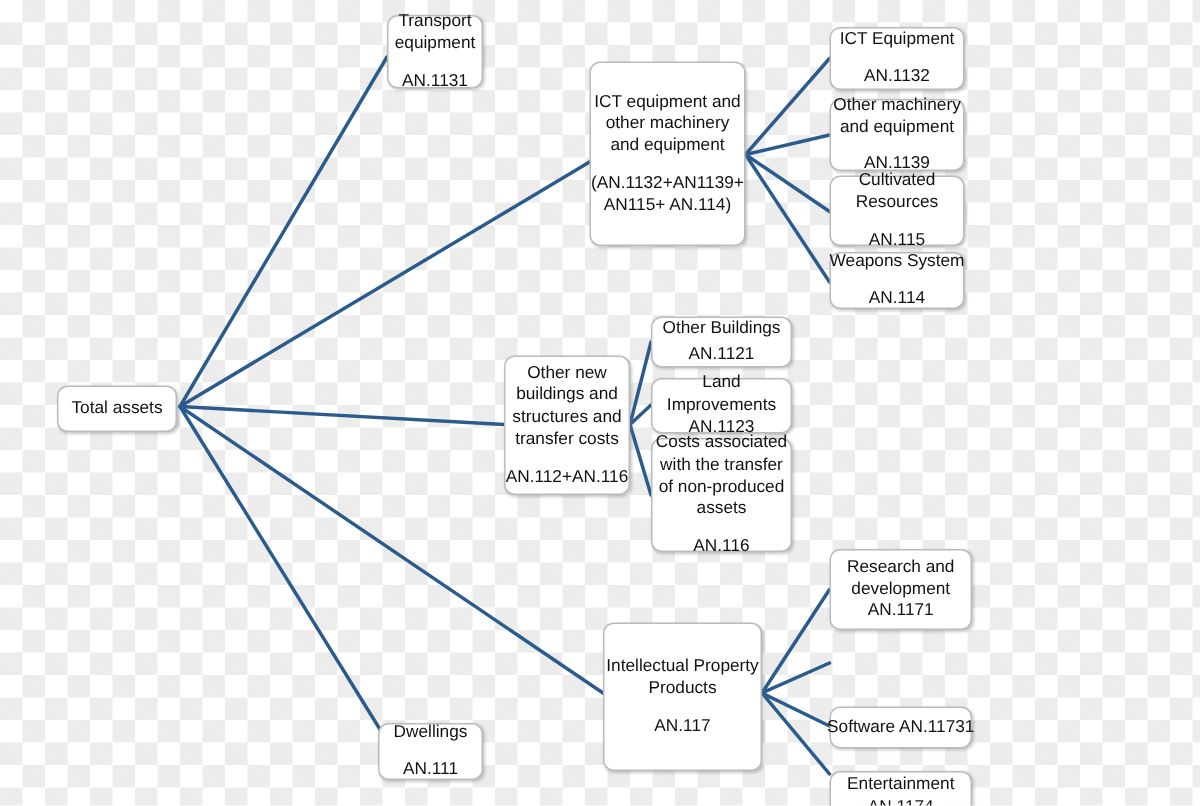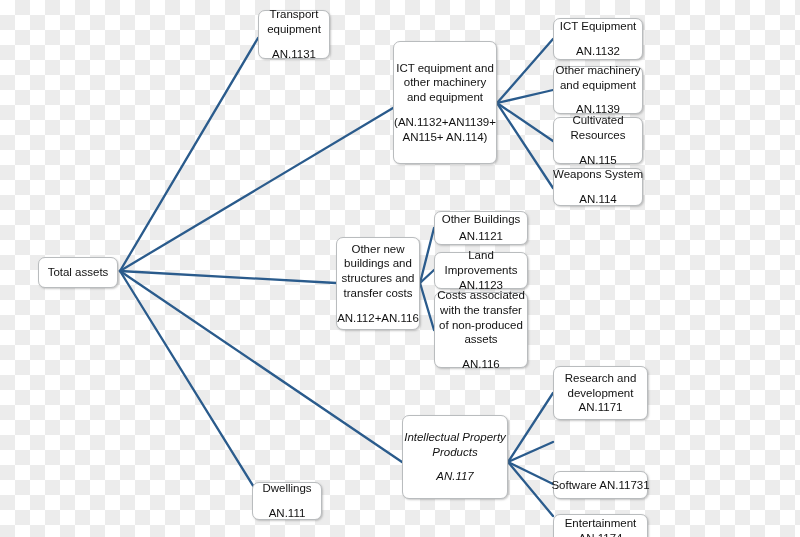--- a/index.html
+++ b/index.html
@@ -89,21 +89,21 @@
       <line x1="508" y1="462" x2="553" y2="442"></line>
       <line x1="508" y1="462" x2="553" y2="484"></line>
       <line x1="508" y1="462" x2="553" y2="516"></line>
     </g>
   </svg>
 
   <div class="node" style="left:38px; top:257px; width:80px; height:31px;">
     <span class="ln">Total assets</span>
   </div>
 
-  <div class="node" style="left:258px; top:10px; width:72px; height:49px;">
+  <div class="node" style="left:258px; top:10px; width:64px; height:49px;">
     <span class="ln">Transport</span>
     <span class="ln">equipment</span>
     <span class="code">AN.1131</span>
   </div>
 
   <div class="node" style="left:393px; top:41px; width:104px; height:123px;">
     <span class="ln">ICT  equipment and</span>
     <span class="ln">other machinery</span>
     <span class="ln">and equipment</span>
     <span class="code">(AN.1132+AN1139+</span>
@@ -111,21 +111,21 @@
   </div>
 
   <div class="node" style="left:336px; top:237px; width:84px; height:93px;">
     <span class="ln">Other new</span>
     <span class="ln">buildings and</span>
     <span class="ln">structures and</span>
     <span class="ln">transfer costs</span>
     <span class="code">AN.112+AN.116</span>
   </div>
 
-  <div class="node" style="left:402px; top:415px; width:106px; height:84px;font-style:italic;">
+  <div class="node" style="left:402px; top:415px; width:106px; height:99px;">
     <span class="ln">Intellectual Property</span>
     <span class="ln">Products</span>
     <span class="code">AN.117</span>
   </div>
 
   <div class="node" style="left:252px; top:482px; width:70px; height:38px;">
     <span class="ln">Dwellings</span>
     <span class="code">AN.111</span>
   </div>
 

